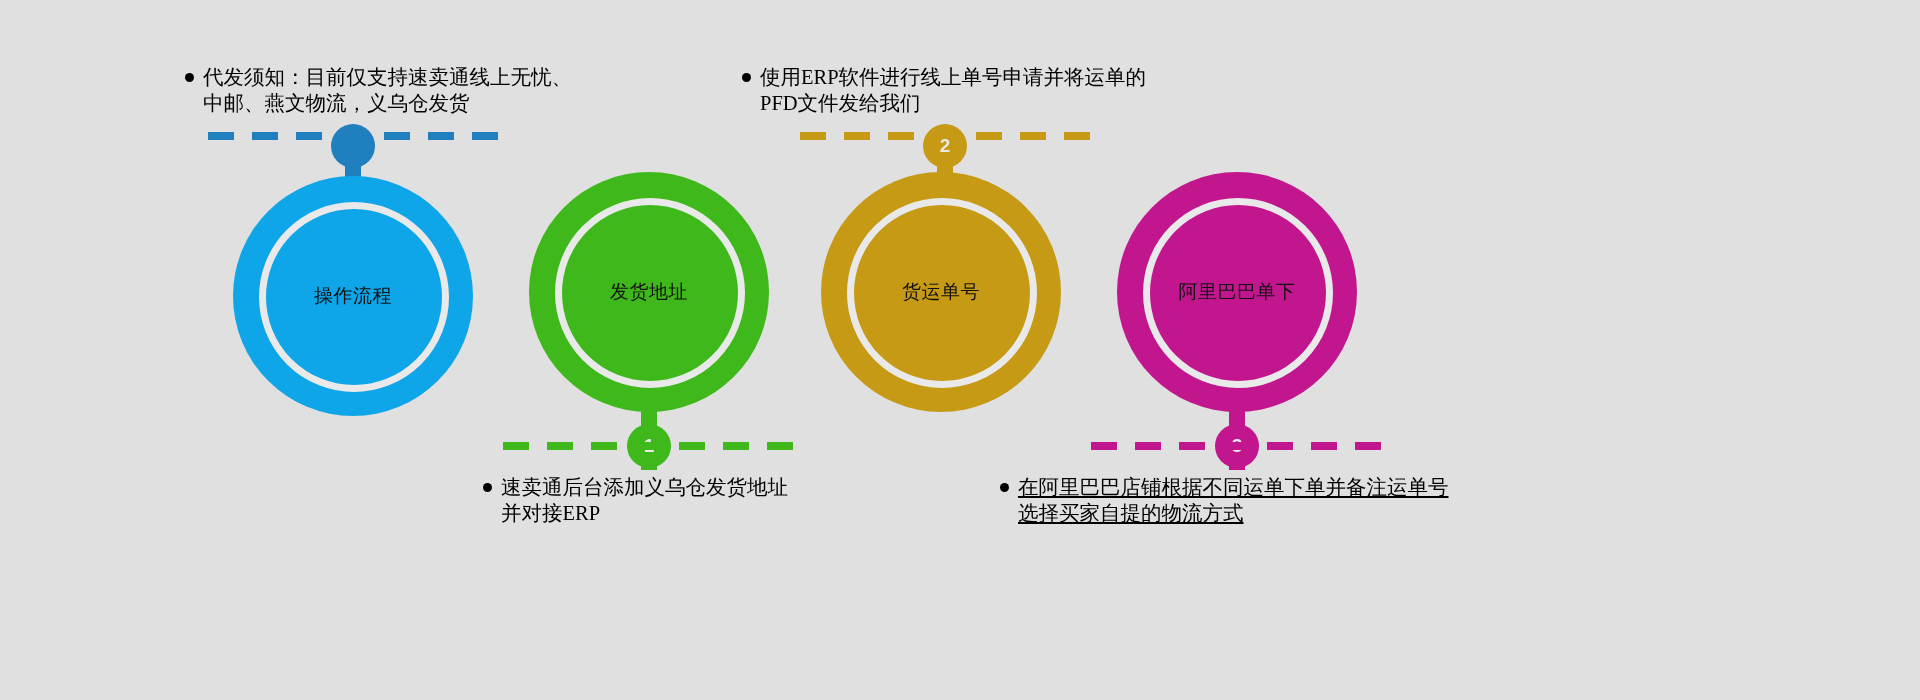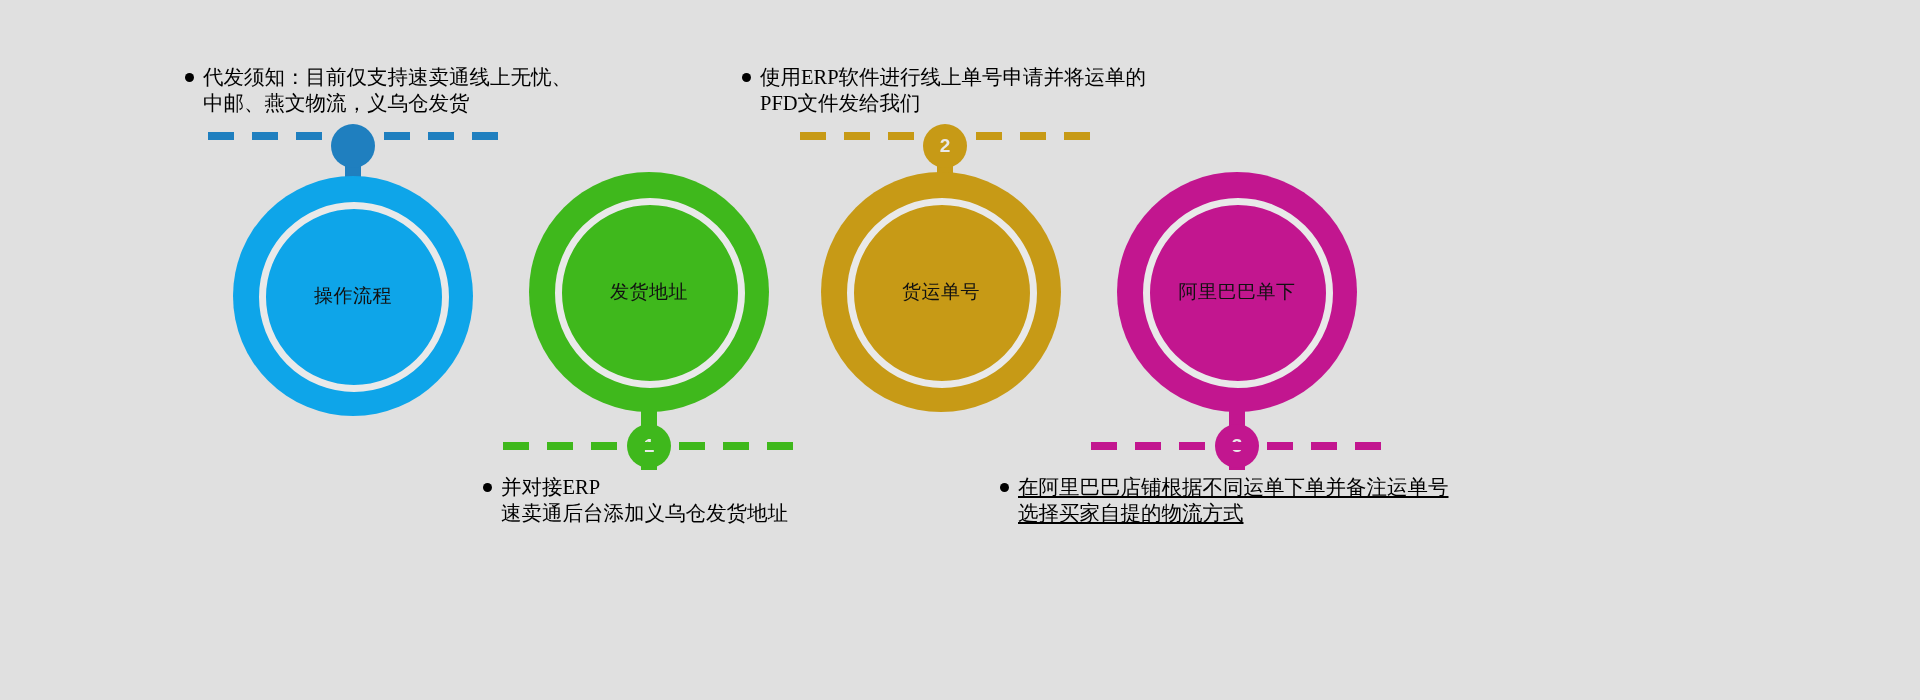--- a/index.html
+++ b/index.html
@@ -108,22 +108,22 @@
     <span class="bullet"></span>
     <span class="lines">
       <span>使用ERP软件进行线上单号申请并将运单的</span>
       <span>PFD文件发给我们</span>
     </span>
   </div>
 
   <div class="callout" style="left:483px; top:474px;">
     <span class="bullet"></span>
     <span class="lines">
+      <span>速卖通后台添加义乌仓发货地址</span>
       <span>并对接ERP</span>
-      <span>速卖通后台添加义乌仓发货地址</span>
     </span>
   </div>
 
   <div class="callout" style="left:1000px; top:474px;text-decoration:underline;">
     <span class="bullet"></span>
     <span class="lines">
       <span>在阿里巴巴店铺根据不同运单下单并备注运单号</span>
       <span>选择买家自提的物流方式</span>
     </span>
   </div>

